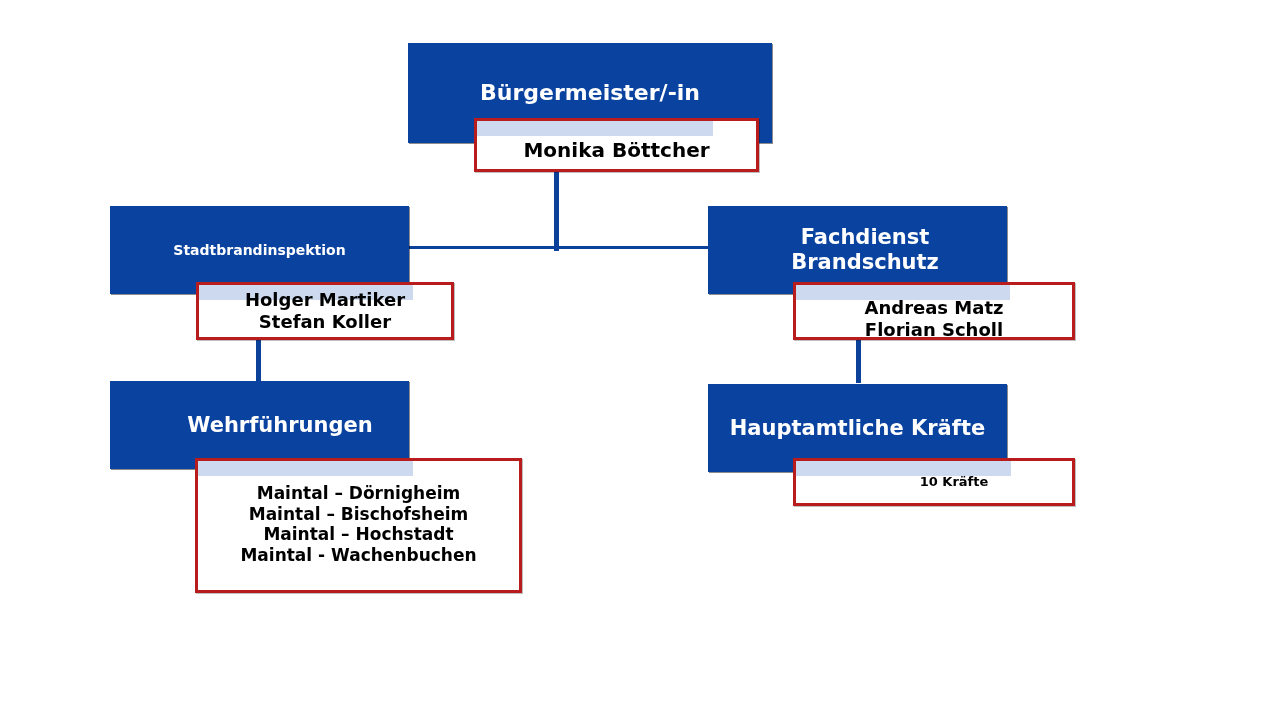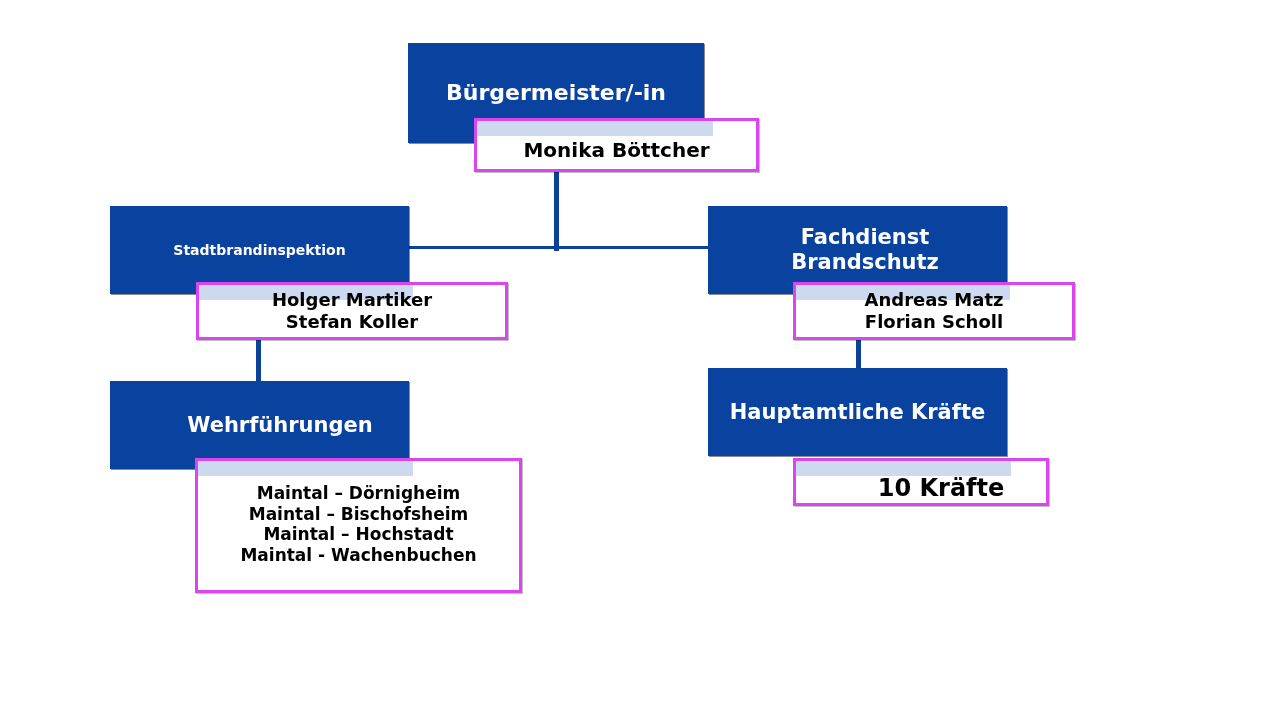--- a/index.html
+++ b/index.html
@@ -39,21 +39,21 @@
     line-height: 1.18;
     box-sizing: border-box;
     padding: 0 6px;
     box-shadow: 1px 1px 0 rgba(0,0,0,0.45);
   }
 
   
   .node-detail {
     position: absolute;
     background: #ffffff;
-    border: 3px solid #d946ef;
+    border: 3px solid #b91c1c;
     box-sizing: border-box;
     color: #000000;
     font-weight: bold;
     text-align: center;
     overflow: hidden;
     box-shadow: 1px 1px 0 rgba(0,0,0,0.25);
   }
   .node-detail .band {
     position: absolute;
     left: 0;
@@ -63,46 +63,46 @@
   }
   .node-detail .detail-text {
     position: relative;
     z-index: 2;
     line-height: 1.22;
     white-space: pre-line;
   }
 
   
   
-  #box-mayor-title   { left: 408px; top: 43px;  width: 296px; height: 100px; font-size: 22px; text-align: right; }
+  #box-mayor-title   { left: 408px; top: 43px;  width: 364px; height: 100px; font-size: 22px; text-align: right; }
   #box-mayor-detail  { left: 474px; top: 118px; width: 285px; height: 54px;  font-size: 20px; }
   #box-mayor-detail .band { width: 236px; }
   #box-mayor-detail .detail-text { margin-top: 17px; }
 
   
   #box-sbi-title     { left: 110px; top: 206px; width: 299px; height: 88px;  font-size: 14px; }
-  #box-sbi-detail    { left: 196px; top: 282px; width: 312px; height: 58px;  font-size: 18px; }
+  #box-sbi-detail    { left: 196px; top: 282px; width: 258px; height: 58px;  font-size: 18px; }
   #box-sbi-detail .band { width: 214px; }
   #box-sbi-detail .detail-text { margin-top: 4px; }
 
   
   #box-fd-title      { left: 708px; top: 206px; width: 299px; height: 88px;  font-size: 21px; padding-left: 21px; }
   #box-fd-detail     { left: 793px; top: 282px; width: 282px; height: 58px;  font-size: 18px; }
   #box-fd-detail .band { width: 214px; }
-  #box-fd-detail .detail-text { margin-top: 4px; }
+  #box-fd-detail .detail-text { margin-top: 12px; }
 
   
   #box-wf-title      { left: 110px; top: 381px; width: 299px; height: 88px;  font-size: 21px; padding-left: 47px; }
   #box-wf-detail     { left: 195px; top: 458px; width: 327px; height: 135px; font-size: 17px; }
   #box-wf-detail .band { width: 215px; }
   #box-wf-detail .detail-text { margin-top: 22px; }
 
   
-  #box-hk-title      { left: 708px; top: 368px; width: 299px; height: 88px;  font-size: 21px; }
-  #box-hk-detail     { left: 793px; top: 458px; width: 256px; height: 48px;  font-size: 24px; padding-left: 40px; }
+  #box-hk-title      { left: 708px; top: 384px; width: 299px; height: 88px;  font-size: 21px; }
+  #box-hk-detail     { left: 793px; top: 458px; width: 282px; height: 48px;  font-size: 13px; padding-left: 40px; }
   #box-hk-detail .band { width: 215px; }
   #box-hk-detail .detail-text { margin-top: 13px; }
 
   
   #conn-mayor-down   { left: 554px; top: 171px; width: 5px;   height: 80px; }
   #conn-level2-bar   { left: 409px; top: 246px; width: 300px; height: 3px; }
   #conn-sbi-down     { left: 256px; top: 338px; width: 5px;   height: 45px; }
   #conn-fd-down      { left: 856px; top: 338px; width: 5px;   height: 45px; }
 </style>
 </head>

